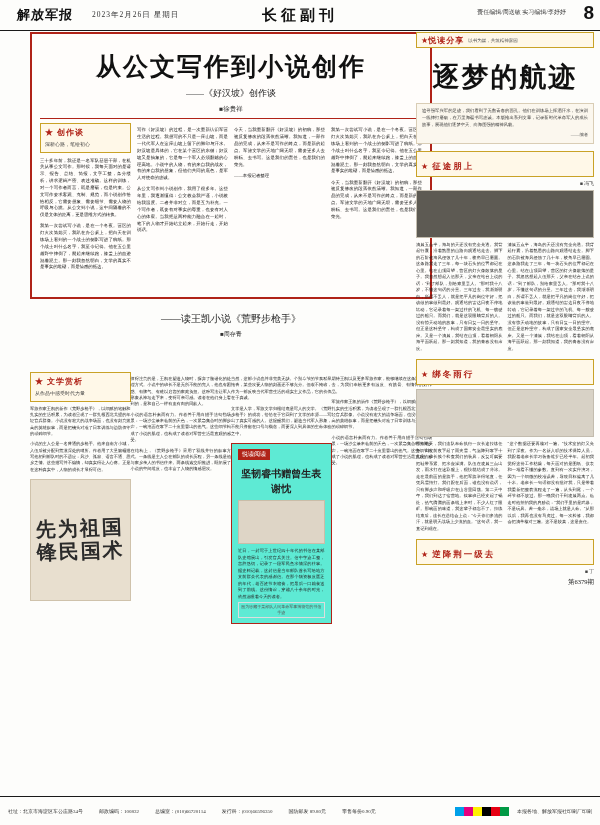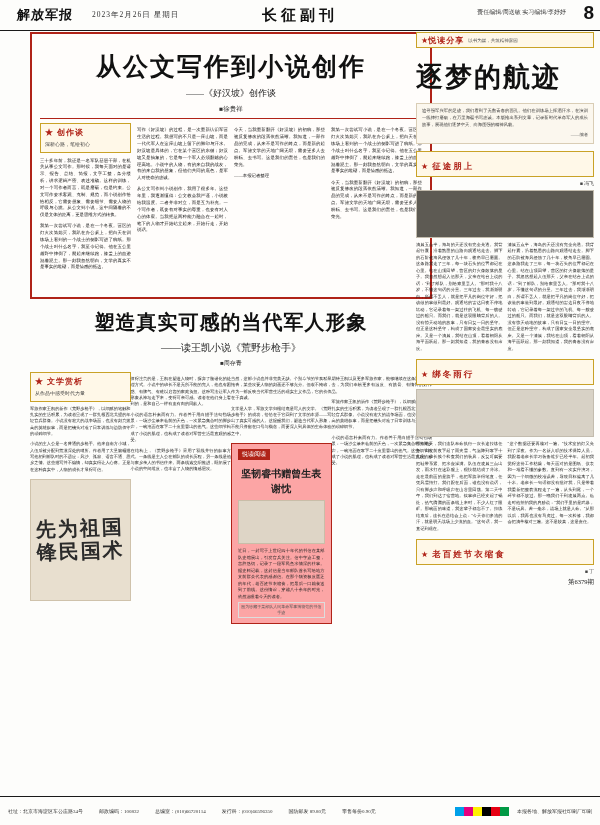--- a/index.html
+++ b/index.html
@@ -114,21 +114,21 @@
   }
   .calli span{
     font-size:20px;font-weight:bold;color:#2b2b2b;
     font-family:"DejaVu Serif", serif;letter-spacing:2px;
     writing-mode:horizontal-tb;text-align:center;line-height:1.15;
     transform:rotate(-2deg);
   }
 
   
   .readbox{
-    margin-top:6px;border:1px solid #b02318;padding:5px 6px;background:#fca5a5;
+    margin-top:6px;border:1px solid #b02318;padding:5px 6px;background:#5eead4;
   }
   .readbox .rtag{
     display:inline-block;background:#b02318;color:#fff;font-size:6px;
     padding:1px 4px;margin-bottom:4px;
   }
   .readbox h3{
     margin:2px 0 4px 0;text-align:center;font-size:10px;font-weight:bold;
   }
   .readbox .rtxt{font-size:4.2px;line-height:1.55;text-align:justify;color:#222;}
   .readbox .rimg{
@@ -140,21 +140,21 @@
   }
 
   
   .rc-banner{
     height:16px;border:1px solid #c9a227;background:#fff8e8;
     display:flex;align-items:center;padding:0 4px;box-sizing:border-box;
   }
   .rc-banner .b1{font-size:8px;font-weight:bold;color:#b02318;letter-spacing:1px;}
   .rc-banner .b2{font-size:4.5px;color:#555;margin-left:4px;}
   .rc-title{
-    text-align:left;font-size:27px;font-weight:bold;letter-spacing:2px;
+    text-align:center;font-size:27px;font-weight:bold;letter-spacing:2px;
     margin:14px 0 10px 0;font-family:Liberation Serif, serif;line-height:1.15;
   }
   .rc-abstract{
     border:1px solid #d9cdb5;background:#fbf7ee;padding:4px 5px;
     font-size:4.3px;line-height:1.6;text-align:justify;color:#333;
   }
   .rc-abstract .sig{text-align:right;margin-top:3px;font-size:4.3px;color:#555;}
   .rc-sect{
     margin-top:7px;border:1px solid #c9a227;background:#fff8e8;
     padding:3px 4px;
@@ -238,21 +238,20 @@
             <p>——本报记者整理</p>
           </div>
           <div>
             <p>我第一次尝试写小说，是在一个冬夜。营区的灯火次第熄灭，我趴在办公桌上，把白天在训练场上看到的一个战士的侧影写进了稿纸。那个战士叫什么名字，我至今记得。他在五公里越野中摔倒了，爬起来继续跑，膝盖上的血迹混着泥土。那一刻我忽然明白，文学的真实不是事实的堆砌，而是情感的抵达。</p>
             <p>今天，当我重新翻开《好汉坡》的初稿，那些被反复修改的段落依然清晰。我知道，一部作品的完成，从来不是写作的终点，而是新的起点。军旅文学的天地广阔无垠，需要更多人去耕耘、去书写。这是我们的责任，也是我们的荣光。</p>
           </div>
         </div>
       </div>
 
       <div class="second">
-        <h2>塑造真实可感的当代军人形象</h2>
         <div class="sub">——读王凯小说《荒野步枪手》</div>
         <div class="byline">■周存青</div>
       </div>
 
       <div class="body-cols">
         <div class="bc">
           <div class="sect-tag">
             <div class="t1">
               <span class="star">★</span>
               <span>文学赏析</span>
@@ -320,21 +319,21 @@
         <span class="s1">绑冬雨行</span>
       </div>
       <div class="rc-photo"></div>
       <div class="rc-cols2">
         <div class="rc-txt">那年冬天，我们连队奉命执行一次长途拉练任务。出发前夜下起了雨夹雪，气温降到零下十几度。班长挨个检查我们的装具，反复叮嘱要把鞋带系紧、把水壶灌满。队伍在凌晨三点出发，雨水打在迷彩服上，很快就结成了薄冰。走在最前面的是旗手，他把军旗举得笔直，任凭风雪拍打。我们跟在后面，谁也没有说话，只有脚步声和呼吸声在山谷里回荡。第二天中午，我们到达了宿营地。炊事班已经支起了锅灶，热气腾腾的面条端上来时，不少人红了眼眶。那碗面的味道，我这辈子都忘不了。拉练结束后，连长在总结会上说："今天你们多流的汗，就是明天战场上少流的血。"这句话，我一直记到现在。</div>
         <div class="rc-txt">"这个数据还要再核对一遍。"技术室的灯又亮到了深夜。作为一名新入职的技术保障人员，我跟着老班长学习装备维护已经半年。起初我觉得这份工作枯燥，每天面对的是图纸、仪表和一堆看不懂的参数。直到有一次实弹演习，因为一个细微的校准误差，导致目标偏离了几十米。老班长一句话都没有批评我，只是带着我重新把整套流程走了一遍，从头到尾，一个环节都不放过。那一晚我们干到凌晨两点。临走时他拍拍我的肩膀说："我们手里的是武器，不是玩具。差一毫米，战场上就是人命。"从那以后，我再也没有马虎过。每一次检修，我都会把清单核对三遍。这不是较真，这是责任。</div>
       </div>
 
       <div class="rc-sect">
         <span class="star">★</span>
-        <span class="s1">老百姓节衣缩食</span>
+        <span class="s1">逆降荆一级去</span>
       </div>
       <div class="rc-byline">■ 丁</div>
 
       <div class="issue">第6379期</div>
     </div>
 
   </div>
 
   <div class="footer">
     <div class="f-items">

